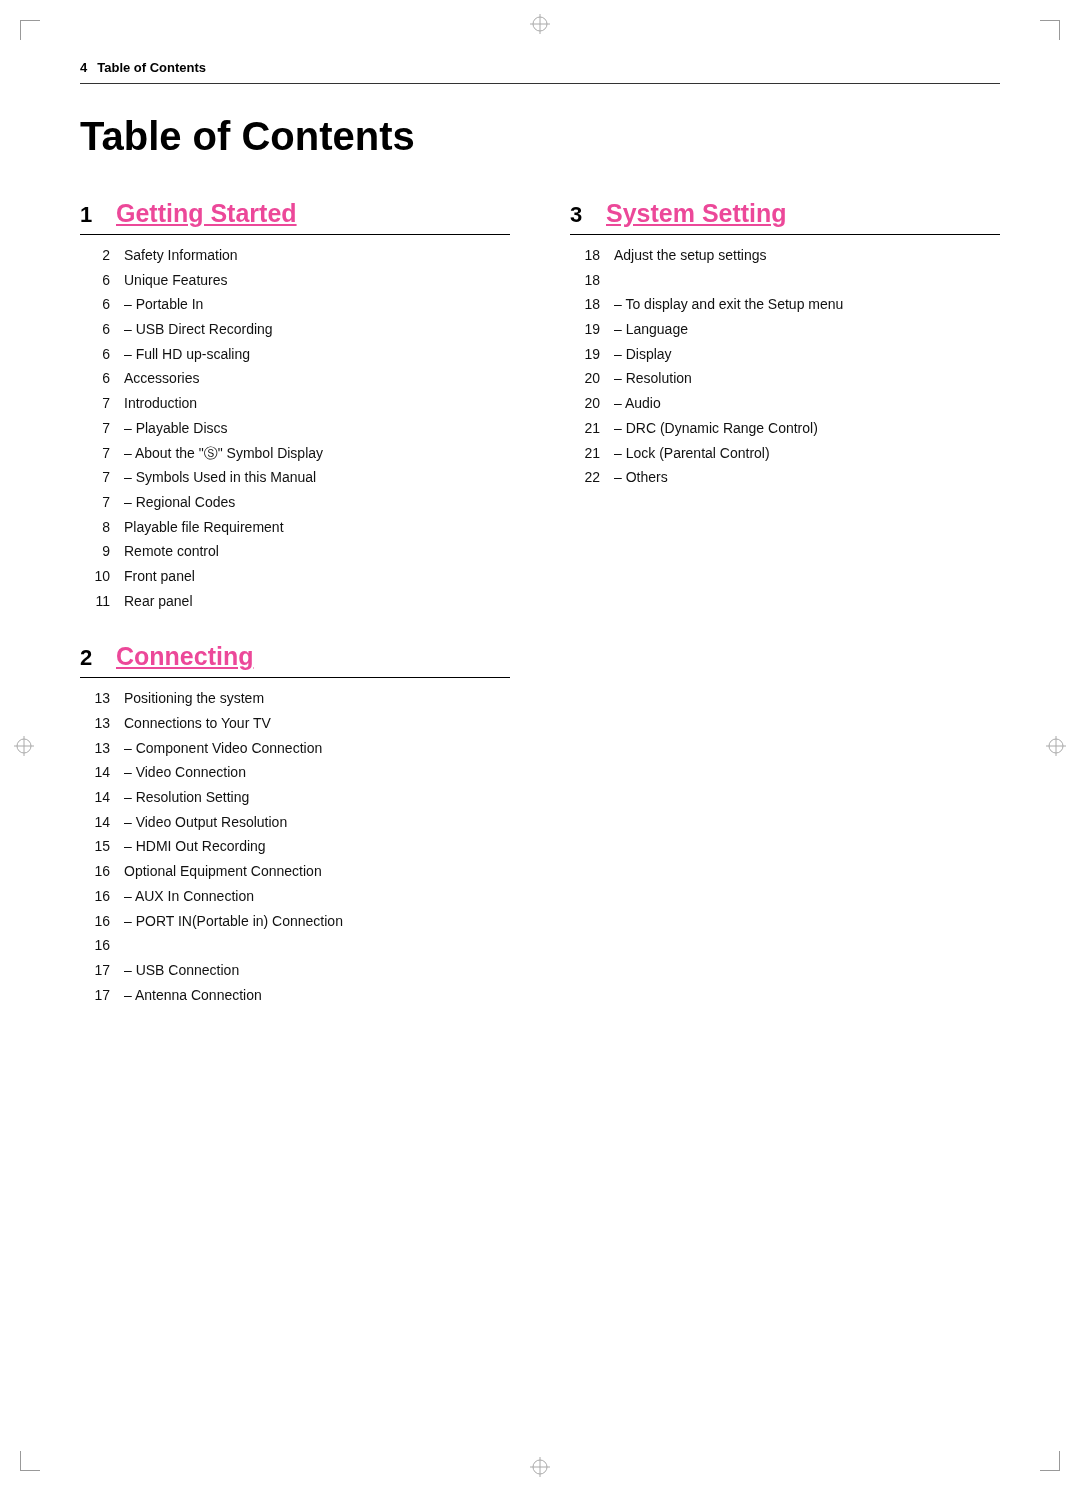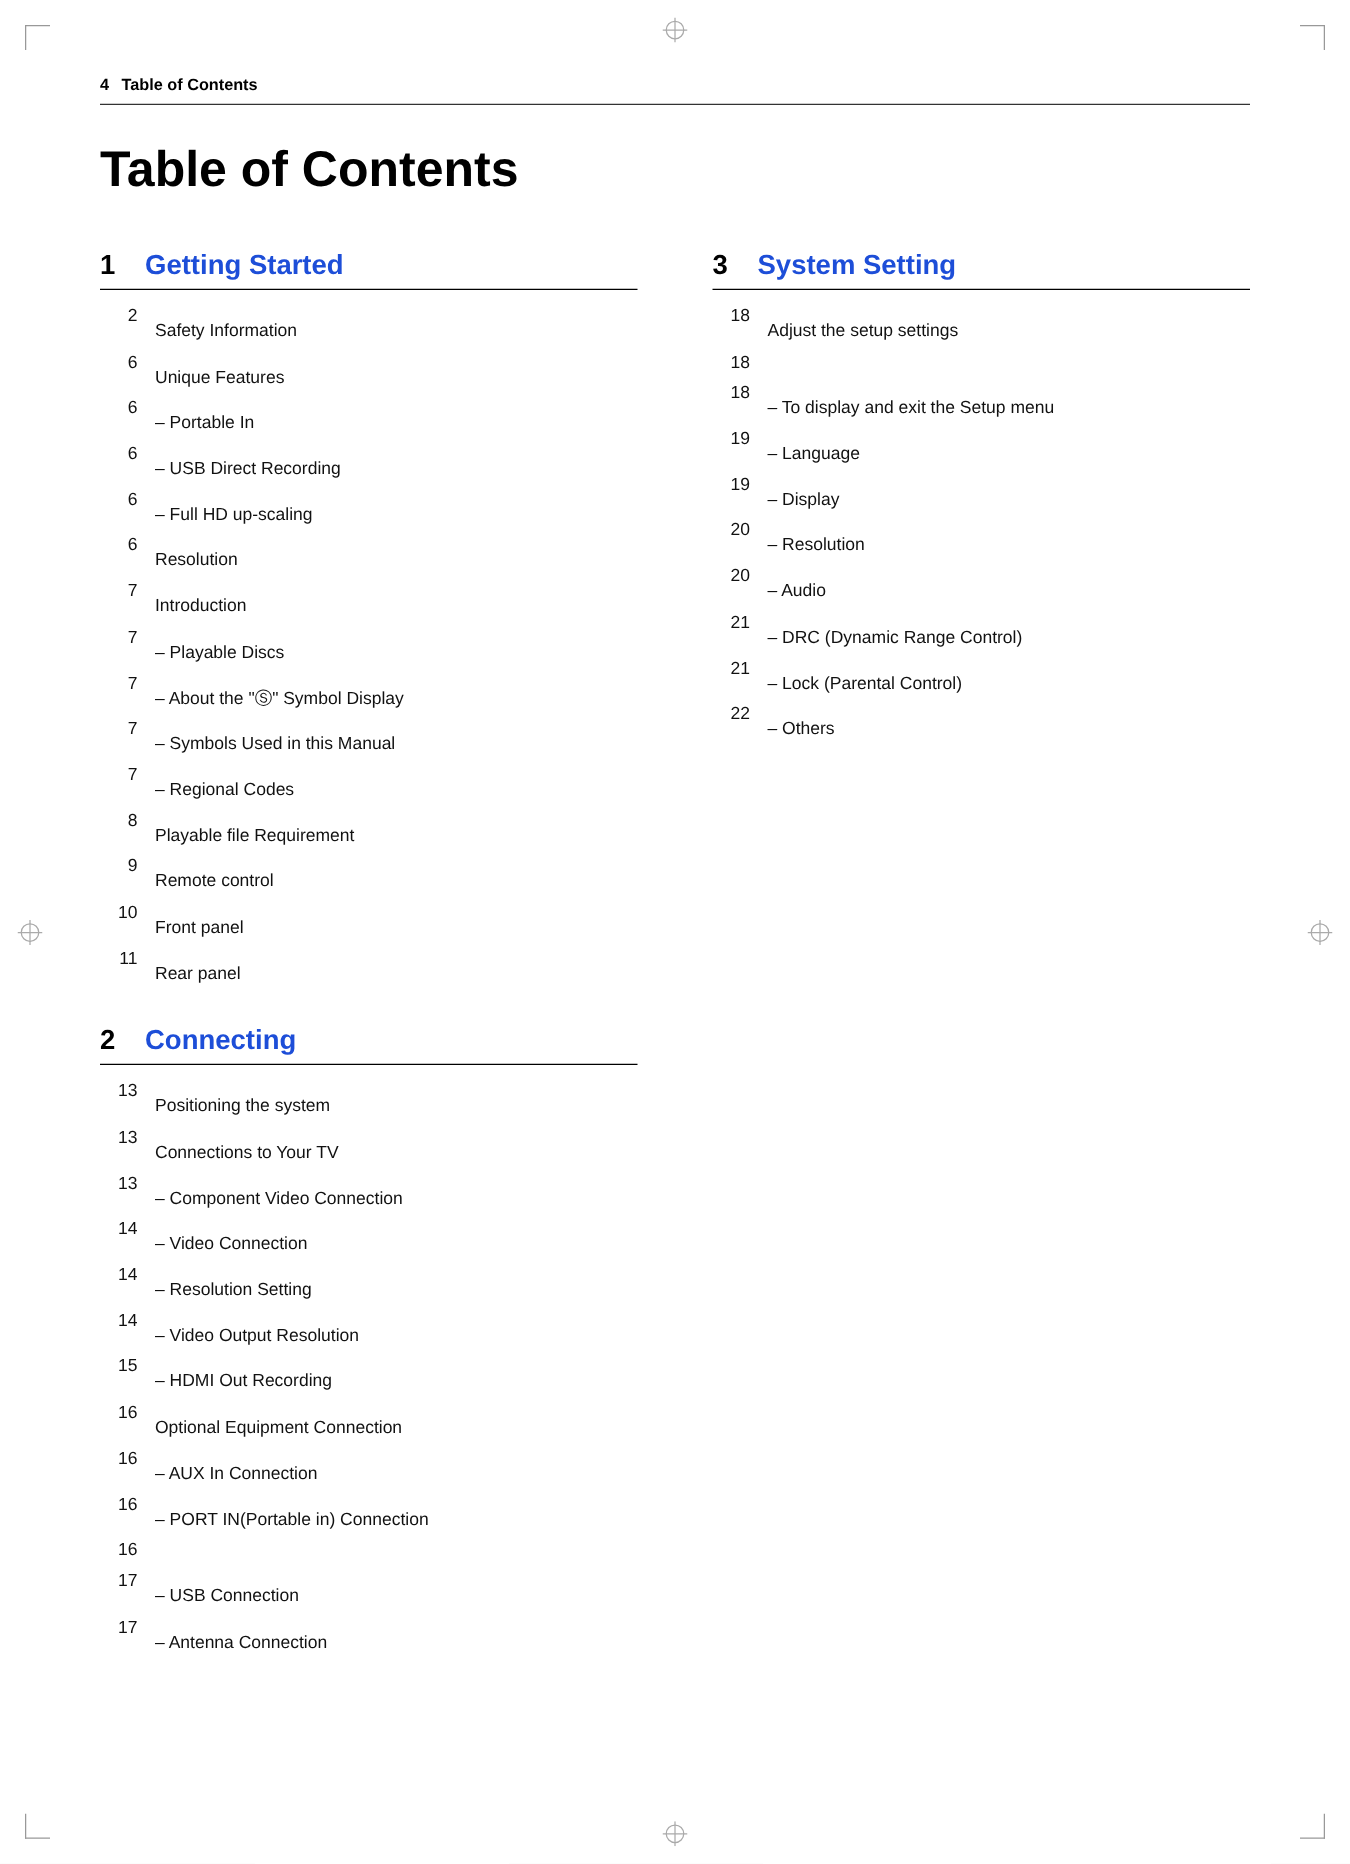--- a/index.html
+++ b/index.html
@@ -100,23 +100,24 @@
       margin-bottom: 10px;
     }
     .section-num {
       font-size: 22px;
       font-weight: bold;
       color: #000;
       margin-right: 12px;
       min-width: 24px;
     }
     .section-title {
-      font-size: 22px;
-      font-weight: bold;
-      color: #1d4ed8;
+      font-size: 25px;
+      font-weight: bold;
+      color: #ec4899;
+      text-decoration: underline;
     }
 
     
     .toc-entry {
       display: flex;
       align-items: flex-start;
       margin-bottom: 3px;
       font-size: 14px;
       color: #111;
       line-height: 1.55;
@@ -125,21 +126,20 @@
       min-width: 30px;
       text-align: right;
       margin-right: 14px;
       color: #111;
       font-size: 14px;
       flex-shrink: 0;
     }
     .toc-entry .entry-text {
       color: #111;
       font-size: 14px;
-      margin-top: 12px;
     }
 
     .section-block {
       margin-bottom: 30px;
     }
   </style>
 </head>
 <body>
 
 <div class="page">
@@ -210,21 +210,21 @@
         <div class="toc-entry">
           <span class="page-num">6</span>
           <span class="entry-text">– USB Direct Recording</span>
         </div>
         <div class="toc-entry">
           <span class="page-num">6</span>
           <span class="entry-text">– Full HD up-scaling</span>
         </div>
         <div class="toc-entry">
           <span class="page-num">6</span>
-          <span class="entry-text">Resolution</span>
+          <span class="entry-text">Accessories</span>
         </div>
         <div class="toc-entry">
           <span class="page-num">7</span>
           <span class="entry-text">Introduction</span>
         </div>
         <div class="toc-entry">
           <span class="page-num">7</span>
           <span class="entry-text">– Playable Discs</span>
         </div>
         <div class="toc-entry">

